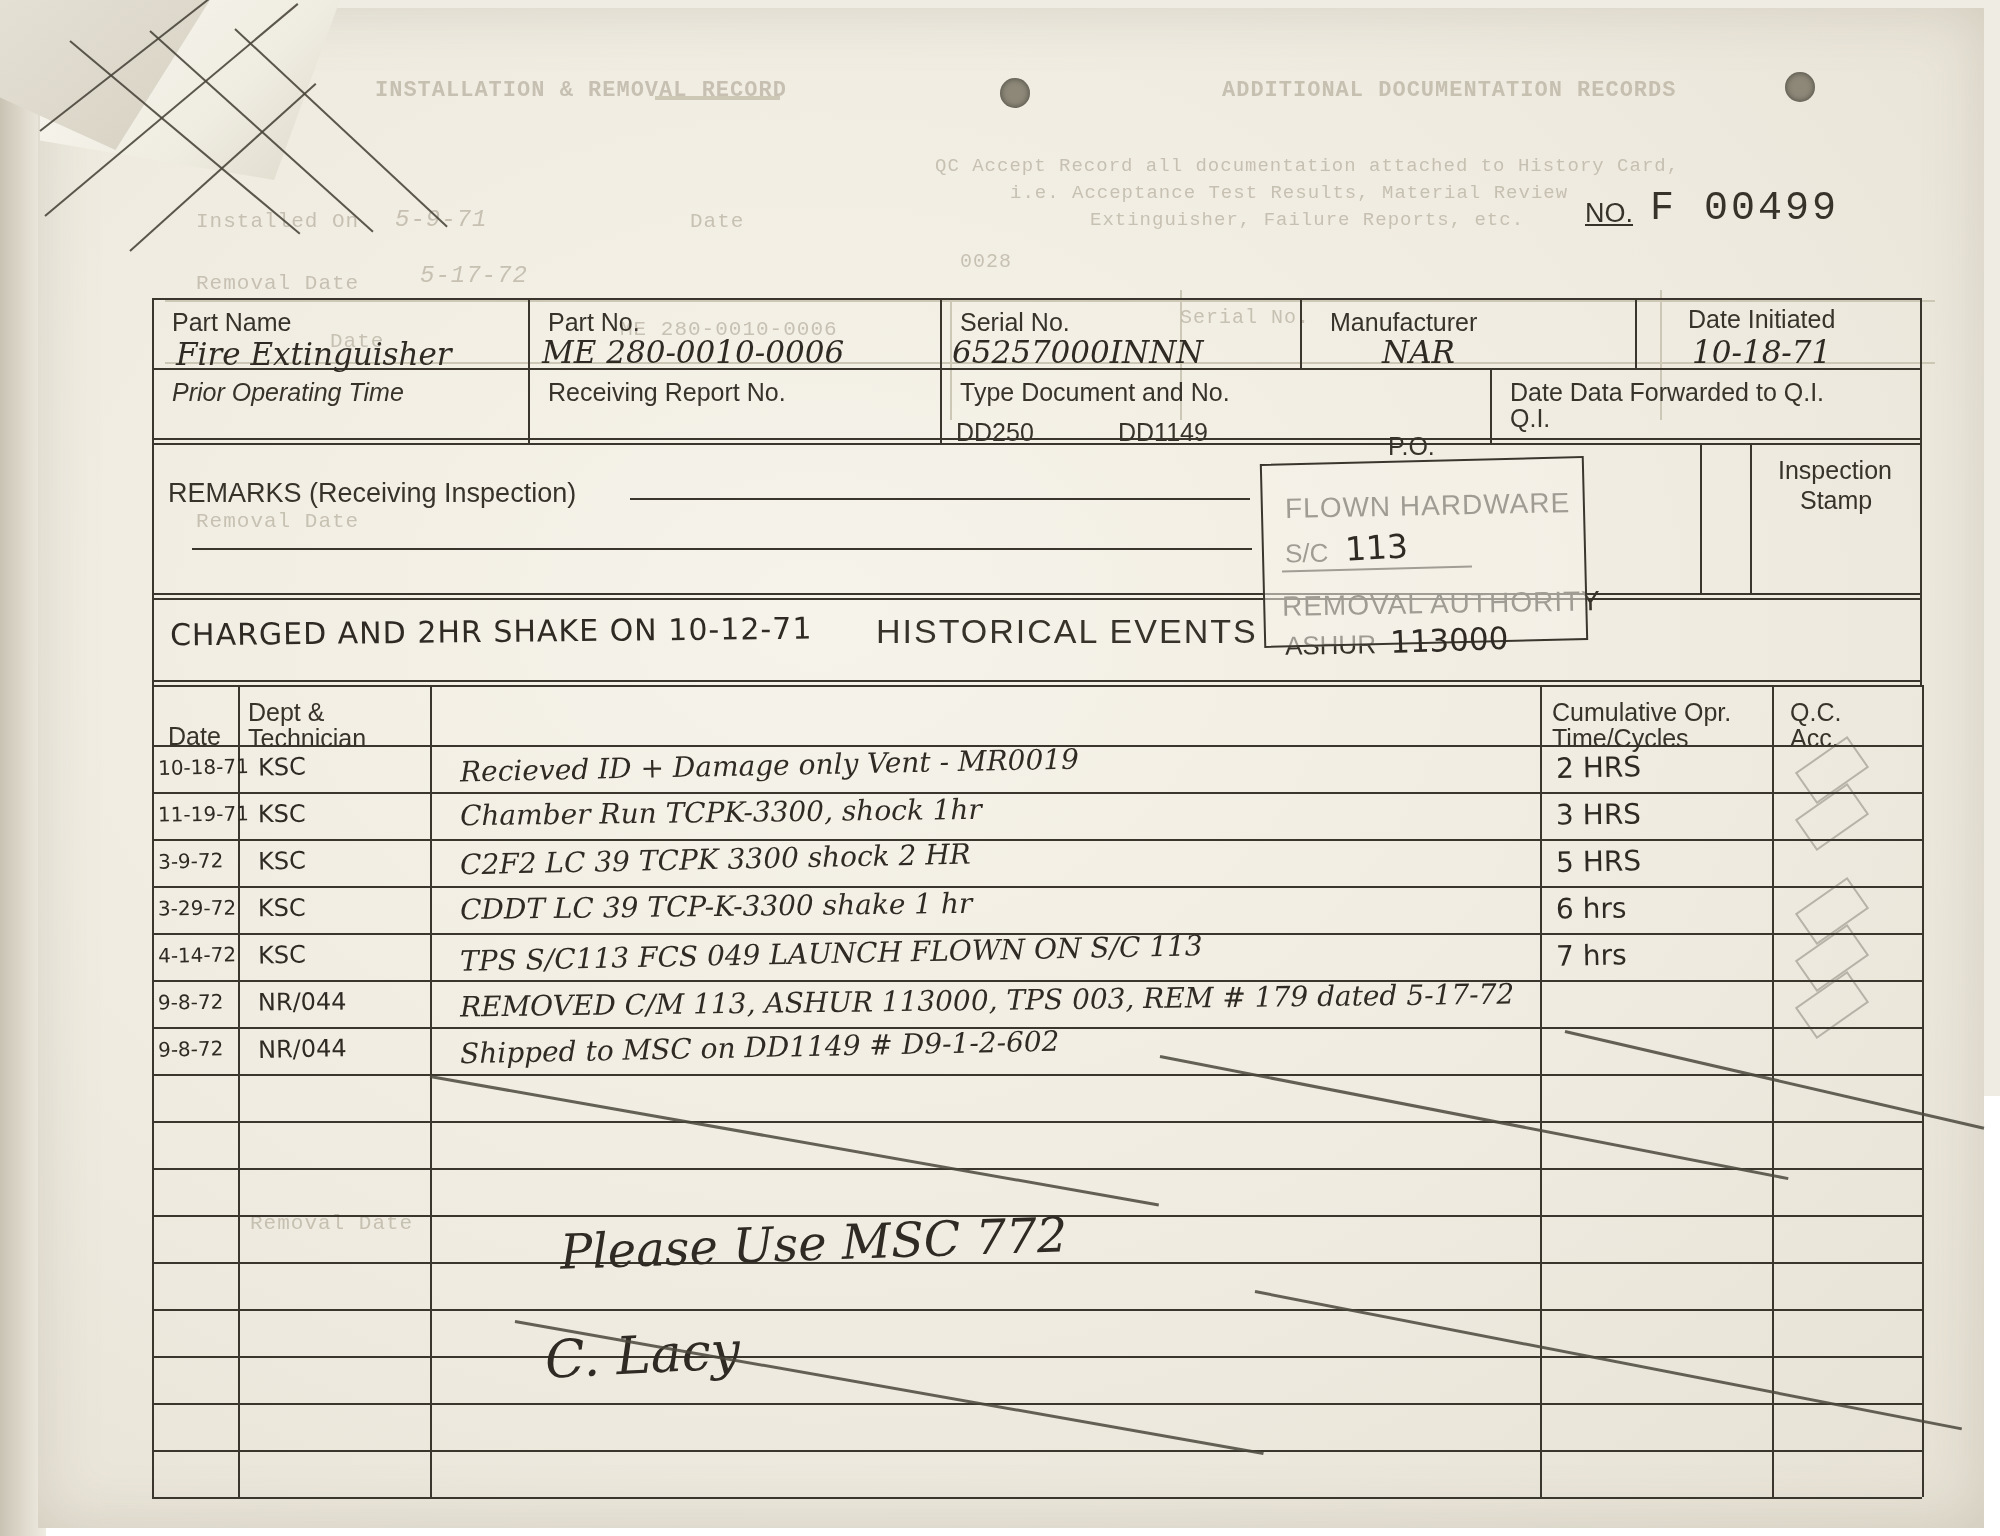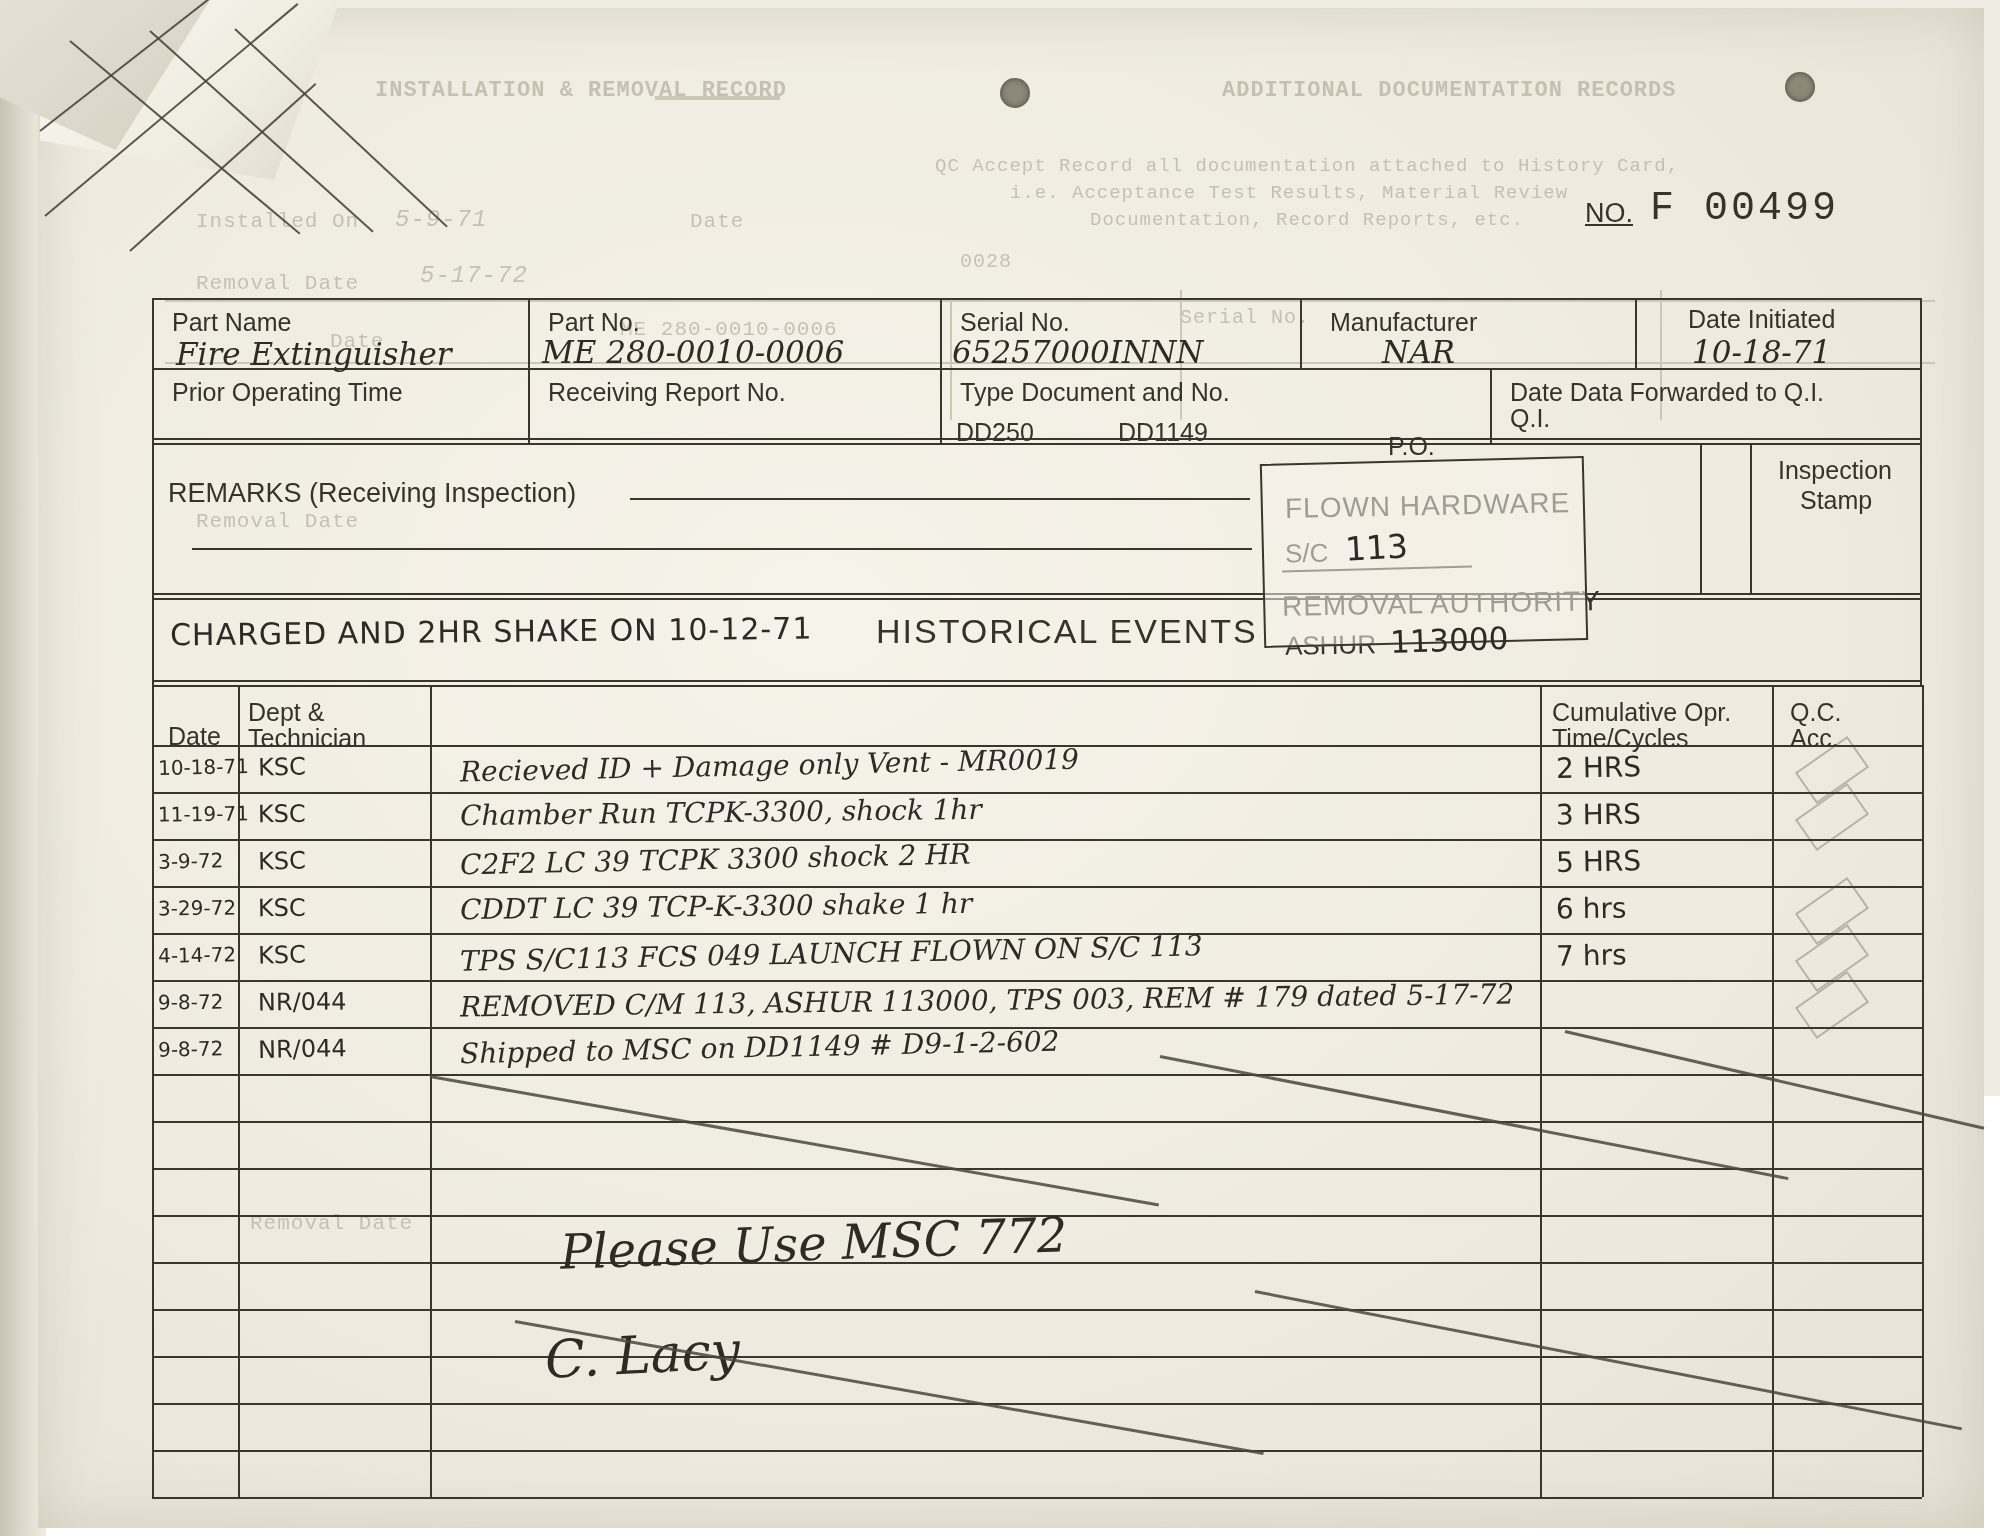--- a/index.html
+++ b/index.html
@@ -140,21 +140,21 @@
   <div class="edge-left"></div>
   <div class="paper"></div>
 
   <div class="ghost" style="left:375px; top:78px; font-size:22px; font-weight:bold;">INSTALLATION &amp; REMOVAL RECORD</div>
   <div class="ghost-line" style="left:655px; top:96px; width:125px; height:4px;"></div>
 
   <div class="ghost" style="left:1222px; top:78px; font-size:22px; font-weight:bold;">ADDITIONAL DOCUMENTATION RECORDS</div>
 
   <div class="ghost" style="left:935px; top:155px; font-size:19px;">QC Accept Record all documentation attached to History Card,</div>
   <div class="ghost" style="left:1010px; top:182px; font-size:19px;">i.e. Acceptance Test Results, Material Review</div>
-  <div class="ghost" style="left:1090px; top:209px; font-size:19px;">Documentation, Record Reports, etc.</div>
+  <div class="ghost" style="left:1090px; top:209px; font-size:19px;">Extinguisher, Failure Reports, etc.</div>
 
   <div class="ghost" style="left:196px; top:210px; font-size:21px;">Installed On</div>
   <div class="ghost" style="left:690px; top:210px; font-size:21px;">Date</div>
   <div class="ghost" style="left:196px; top:272px; font-size:21px;">Removal Date</div>
   <div class="ghost" style="left:330px; top:330px; font-size:21px;">Date</div>
   <div class="ghost" style="left:196px; top:510px; font-size:21px;">Removal Date</div>
   <div class="ghost" style="left:250px; top:1212px; font-size:21px;">Removal Date</div>
 
   <div class="ghost" style="left:395px; top:206px; font-size:24px; font-style:italic;">5-9-71</div>
   <div class="ghost" style="left:420px; top:262px; font-size:24px; font-style:italic;">5-17-72</div>
@@ -206,21 +206,21 @@
   <div class="prt" style="left:960px; top:308px; font-size:25px;">Serial No.</div>
   <div class="prt" style="left:1330px; top:308px; font-size:25px;">Manufacturer</div>
   <div class="prt" style="left:1688px; top:305px; font-size:25px;">Date Initiated</div>
 
   <div class="hw" style="left:176px; top:336px; font-size:31px;">Fire Extinguisher</div>
   <div class="hw" style="left:542px; top:334px; font-size:31px;">ME 280-0010-0006</div>
   <div class="hw" style="left:952px; top:334px; font-size:31px;">65257000INNN</div>
   <div class="hw" style="left:1382px; top:334px; font-size:31px;">NAR</div>
   <div class="hw" style="left:1692px; top:334px; font-size:31px;">10-18-71</div>
 
-  <div class="prt" style="left:172px; top:378px; font-size:25px;">Prior Operating Time</div>
+  <div class="prt" style="left:172px; top:378px; font-size:25px;font-style:italic;">Prior Operating Time</div>
   <div class="prt" style="left:548px; top:378px; font-size:25px;">Receiving Report No.</div>
   <div class="prt" style="left:960px; top:378px; font-size:25px;">Type Document and No.</div>
   <div class="prt" style="left:1510px; top:378px; font-size:25px;">Date Data Forwarded to Q.I.</div>
   <div class="prt" style="left:1510px; top:404px; font-size:25px;">Q.I.</div>
 
   <div class="prt" style="left:956px; top:418px; font-size:25px;">DD250</div>
   <div class="prt" style="left:1118px; top:418px; font-size:25px;">DD1149</div>
   <div class="prt" style="left:1388px; top:420px; font-size:25px;margin-top:12px;">P.O.</div>
 
   <div class="prt" style="left:168px; top:478px; font-size:27px;">REMARKS (Receiving Inspection)</div>

